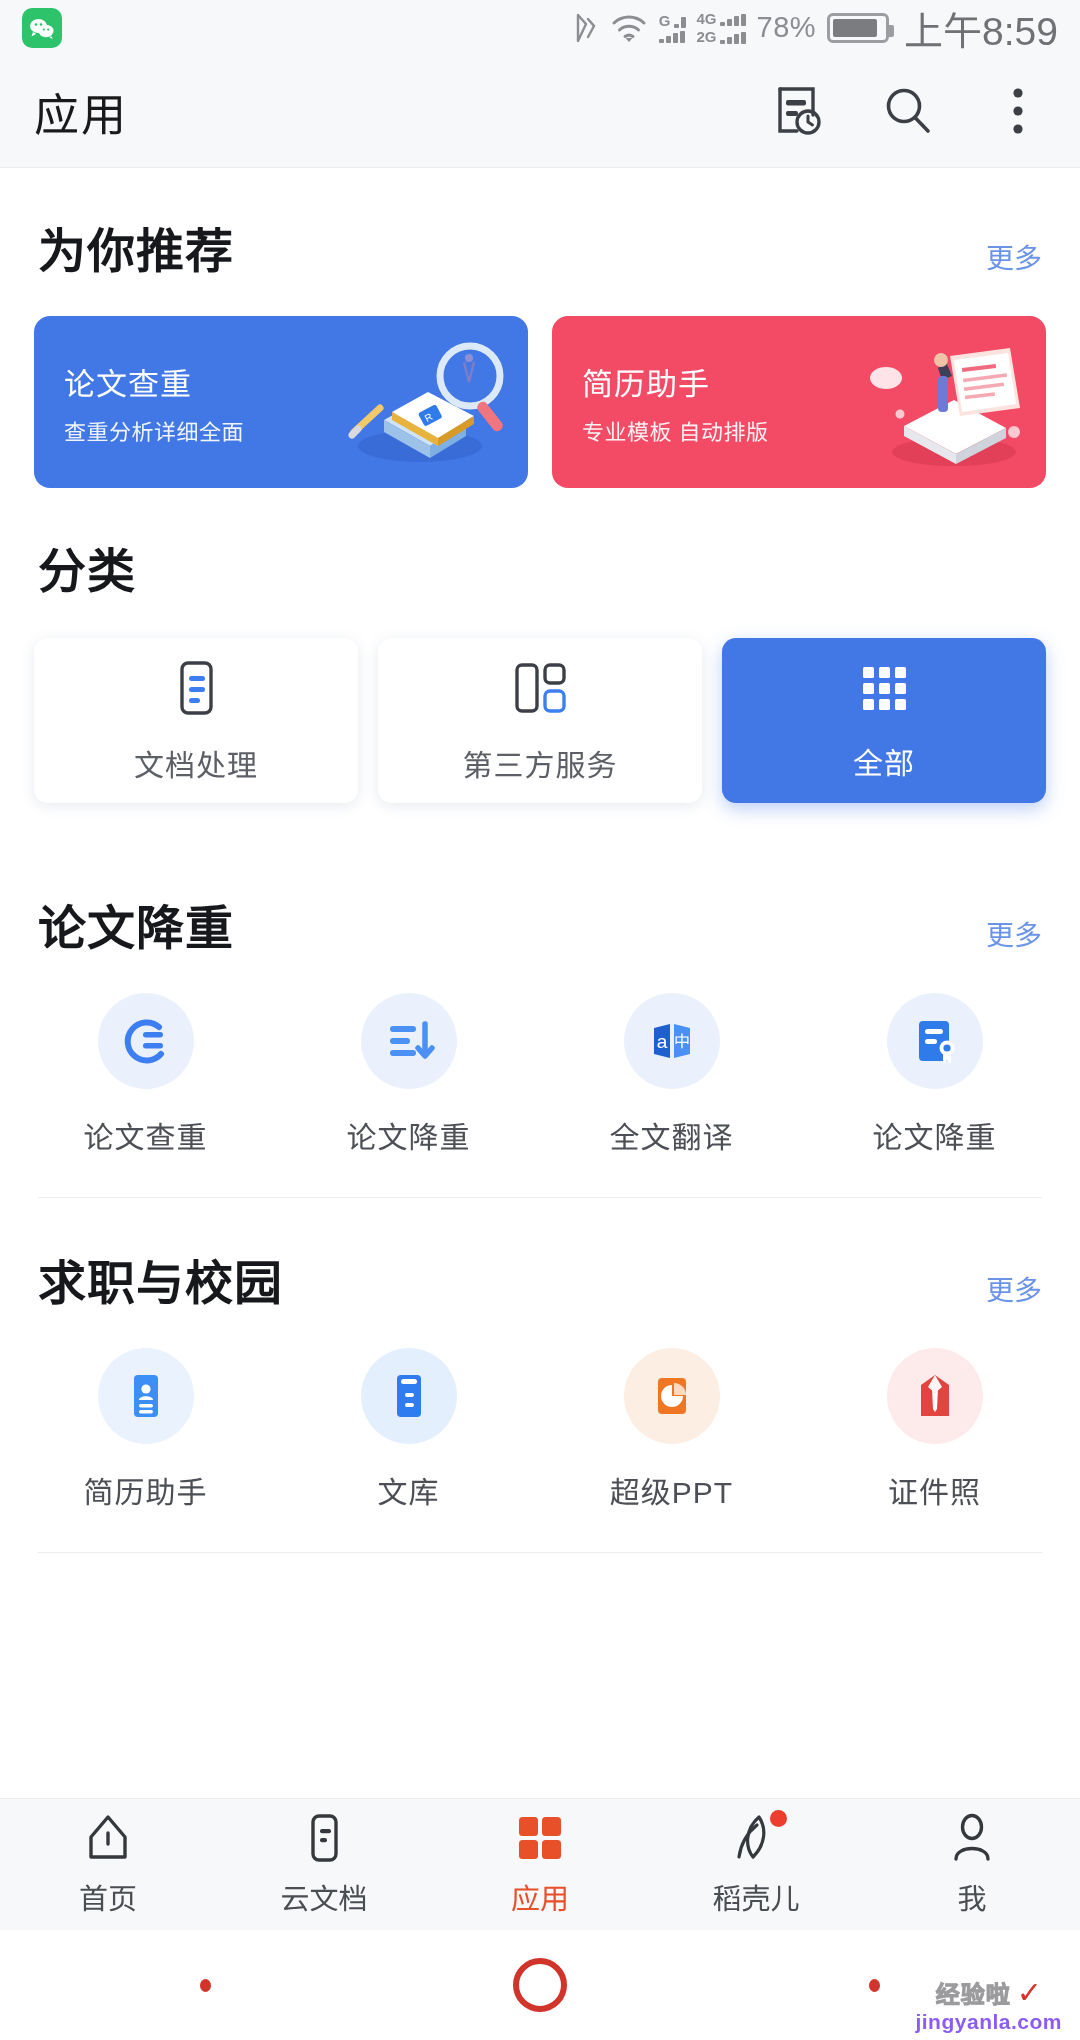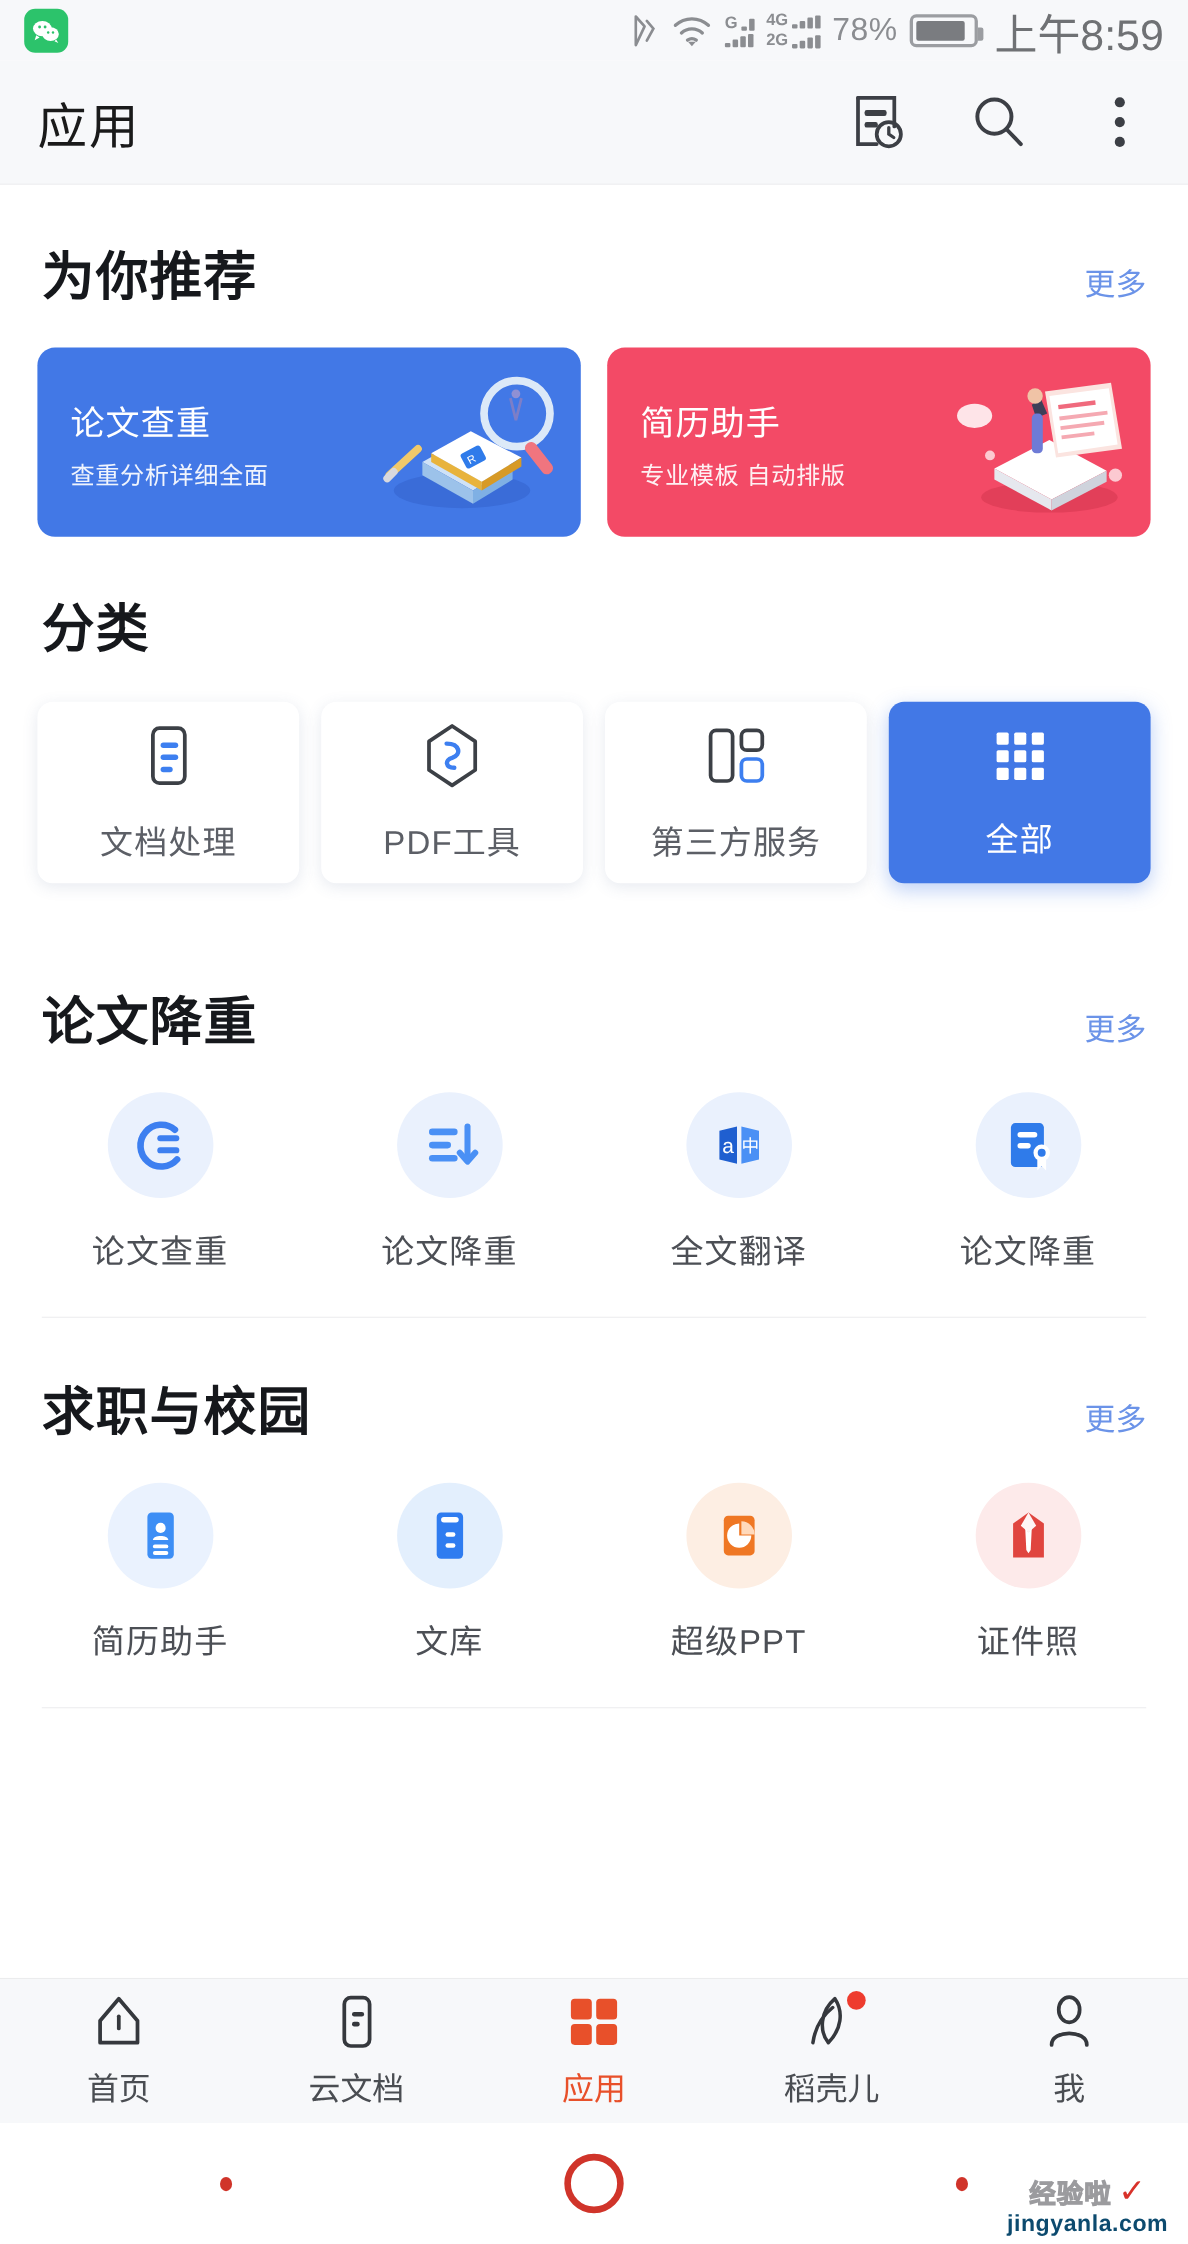--- a/index.html
+++ b/index.html
@@ -104,21 +104,21 @@
   .sysnav { flex:0 0 110px; height:110px; background:#fff; display:flex; align-items:center; justify-content:center; position:relative; }
   .sys-dot { width:11px; height:13px; border-radius:50%; background:#d0342a; position:absolute; }
   .sys-dot.left { left:200px; }
   .sys-dot.right { right:200px; }
   .sys-circle { width:54px; height:54px; border:6px solid #d0342a; border-radius:50%; }
   .watermark { position:absolute; right:18px; bottom:6px; text-align:center; }
   .wm-top { display:flex; align-items:center; gap:6px; justify-content:center; }
   .wm-cn { font-size:24px; color:#cfcfd2; font-weight:bold; letter-spacing:1px;
            -webkit-text-stroke:1px #9b9b9e; }
   .wm-check { color:#d8322a; font-size:30px; font-weight:bold; }
-  .wm-url { font-size:21px; color:#0c4a6e; font-weight:bold; letter-spacing:.5px; }
+  .wm-url { font-size:21px; color:#8b5cf6; font-weight:bold; letter-spacing:.5px; }
 </style>
 </head>
 <body>
 
 <div class="phone">
 
   <div class="statusbar">
     <div class="sb-left">
       <div class="wechat-badge">
         <svg width="26" height="22" viewBox="0 0 26 22">
@@ -288,29 +288,20 @@
             <rect x="14" y="6" width="29" height="50" rx="6" fill="none" stroke="#3c4046" stroke-width="3.4"></rect>
             <rect x="21" y="19" width="16" height="5" rx="2.5" fill="#3d7ff0"></rect>
             <rect x="21" y="30" width="16" height="5" rx="2.5" fill="#3d7ff0"></rect>
             <rect x="21" y="41" width="11" height="5" rx="2.5" fill="#3d7ff0"></rect>
           </svg>
         </span>
         <span class="cat-label">文档处理</span>
       </div>
       <div class="cat-card">
         <span>
-          <svg width="58" height="62" viewBox="0 0 58 62">
-            <path d="M29 4 L50 18 L50 44 L29 58 L8 44 L8 18 Z" fill="none" stroke="#3c4046" stroke-width="3.4" stroke-linejoin="round"></path>
-            <path d="M24 20 C36 20 38 30 29 33 C22 35 23 42 31 42" fill="none" stroke="#3d7ff0" stroke-width="4" stroke-linecap="round"></path>
-          </svg>
-        </span>
-        <span class="cat-label">PDF工具</span>
-      </div>
-      <div class="cat-card">
-        <span>
           <svg width="62" height="62" viewBox="0 0 62 62">
             <rect x="8" y="8" width="20" height="46" rx="5" fill="none" stroke="#3c4046" stroke-width="3.4"></rect>
             <rect x="36" y="8" width="19" height="18" rx="5" fill="none" stroke="#3c4046" stroke-width="3.4"></rect>
             <rect x="36" y="34" width="19" height="20" rx="5" fill="none" stroke="#3d7ff0" stroke-width="3.4"></rect>
           </svg>
         </span>
         <span class="cat-label">第三方服务</span>
       </div>
       <div class="cat-card active">
         <span>

